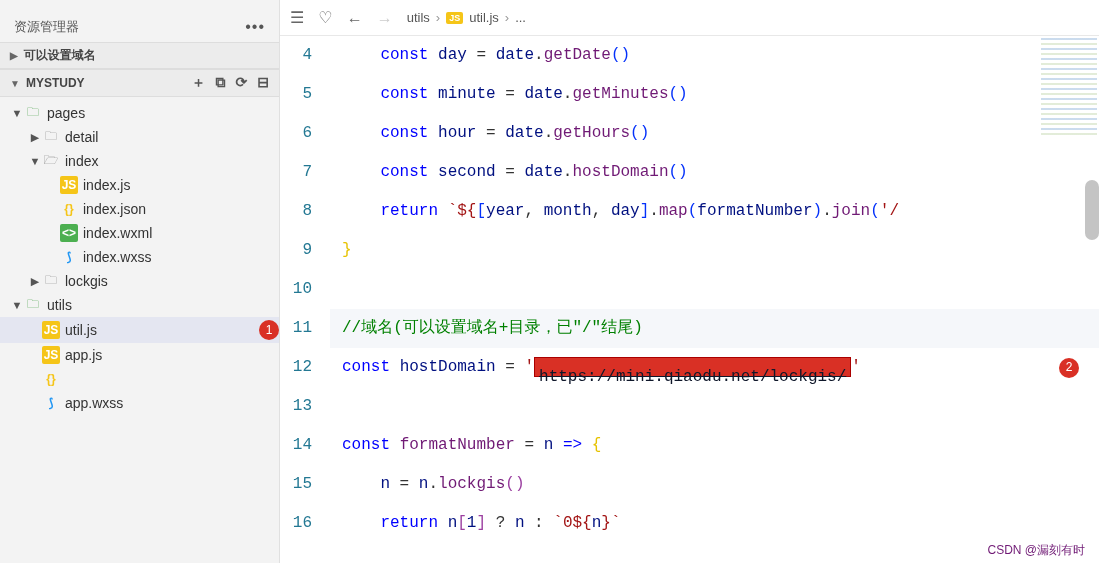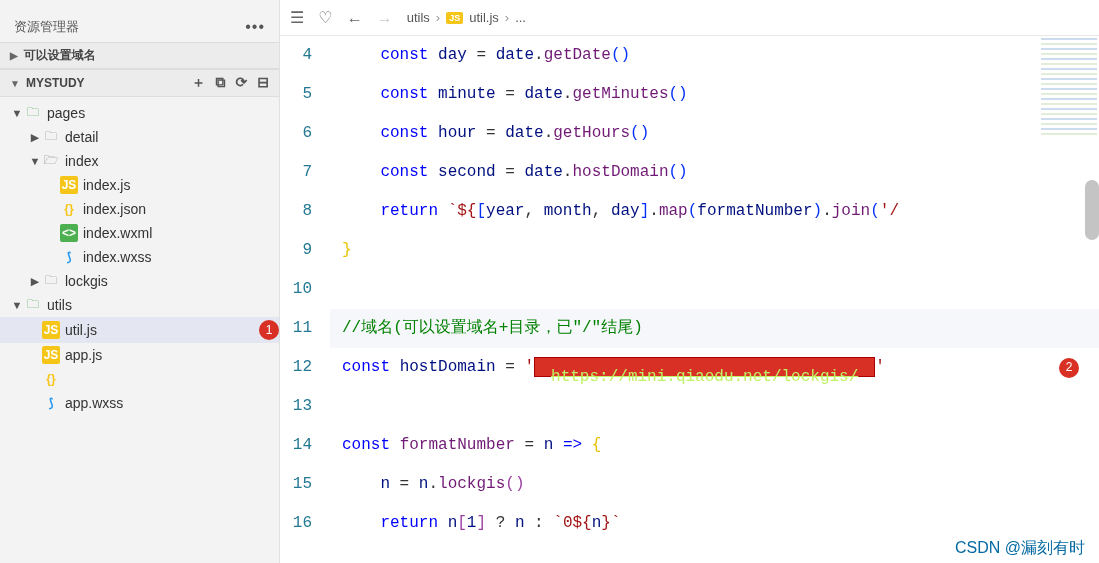--- a/index.html
+++ b/index.html
@@ -49,26 +49,26 @@
     .tok-var { color: #001080; font-family: Liberation Mono, monospace; }
     .tok-fn { color: #701a75; }
     .tok-prop { color: #001080; }
     .tok-str { color: #a31515; }
     .tok-tpl { color: #a31515; }
     .tok-cmt { color: #008000; }
     .tok-brace { color: #0431fa; }
     .tok-brace2 { color: #e6c200; }
     .tok-brace3 { color: #9b3fa0; }
     
-    .redacted { display: inline-block; background: #d93025; color: #bef264; border: 1px solid #a00; padding: 0 16px; text-decoration: line-through; vertical-align: middle; height: 20px; }
+    .redacted { display: inline-block; background: #d93025; color: #0f172a; border: 1px solid #a00; padding: 0 4px; text-decoration: line-through; vertical-align: middle; height: 20px; }
     
     .minimap { position: absolute; right: 2px; top: 38px; width: 56px; height: 100px; background: repeating-linear-gradient(to bottom, #a8c4e2 0 2px, transparent 2px 5px, #d0e0c0 5px 7px, transparent 7px 10px); opacity: 0.6; }
     .scrollbar { position: absolute; right: 0; top: 180px; width: 14px; height: 60px; background: #c4c4c4; border-radius: 7px; }
     
-    .watermark { position: absolute; right: 14px; bottom: 4px; color: #0369a1; font-size: 16px; font-family: sans-serif; }
+    .watermark { position: absolute; right: 14px; bottom: 4px; color: #701a75; font-size: 12px; font-family: sans-serif; }
   </style>
 </head>
 <body>
 
 <div class="sidebar">
   <div class="sidebar-title">
     <span>资源管理器</span>
     <span class="dots">•••</span>
   </div>
   <div class="section-hdr">

